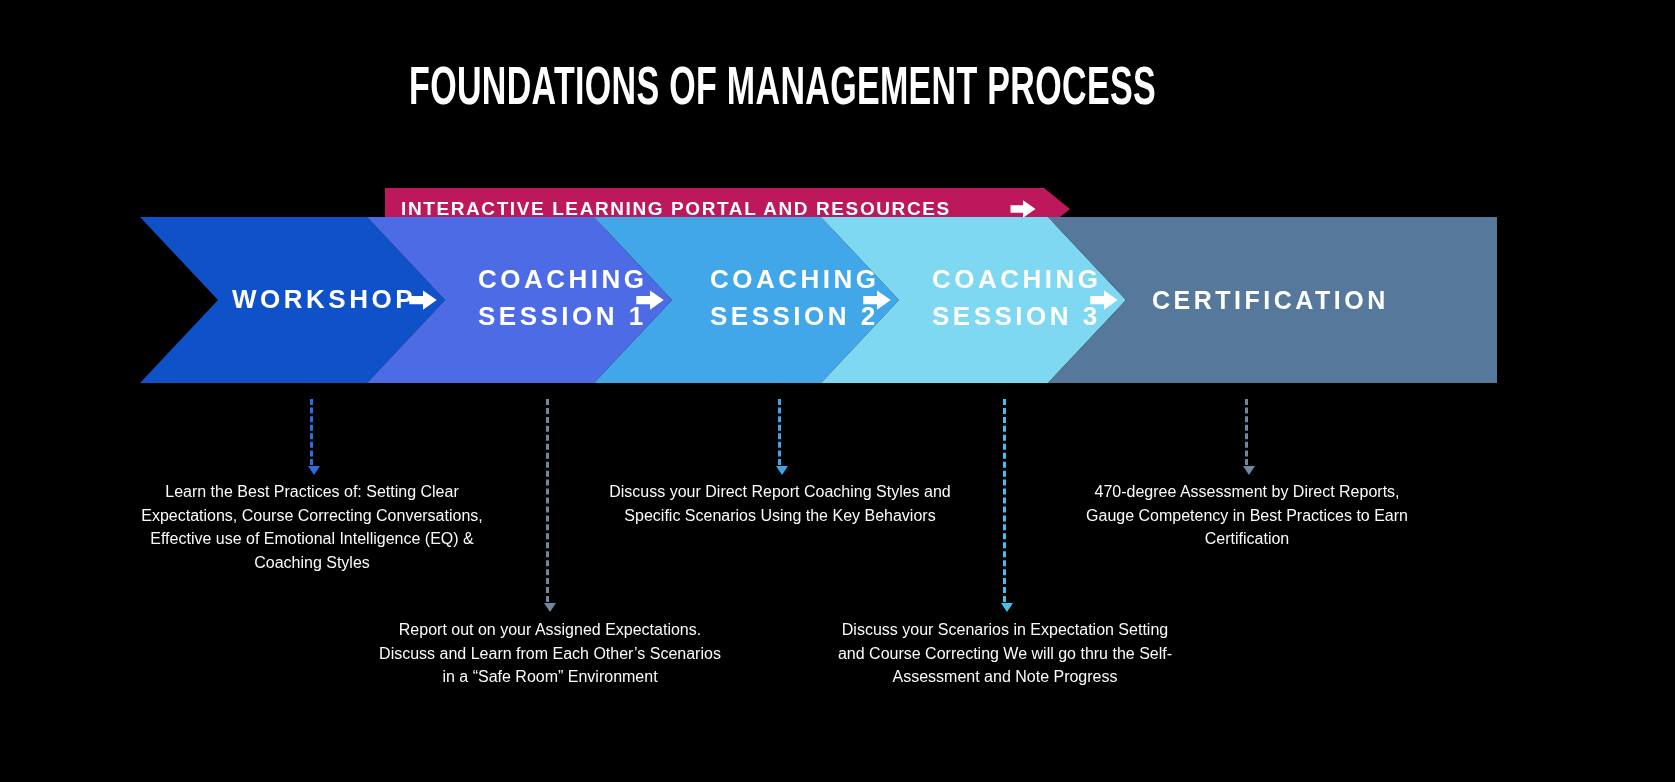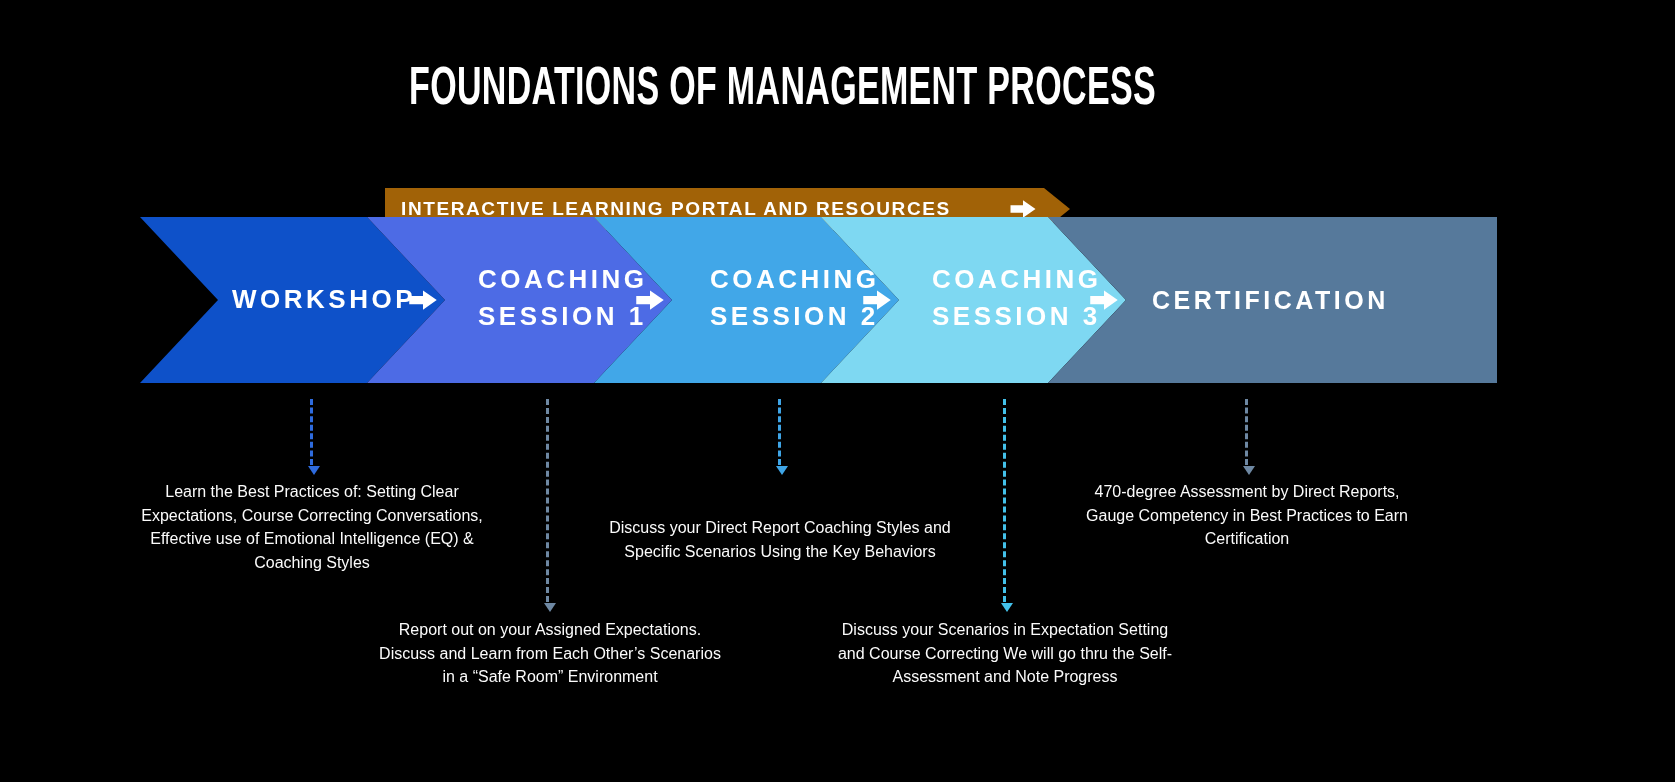--- a/index.html
+++ b/index.html
@@ -74,32 +74,32 @@
   .conn-s4 { left:1245px; top:399px; height:66px; }
 
   
   .note {
     position:absolute; transform:translateX(-50%);
     text-align:center; font-size:16px; line-height:23.5px;
     white-space:pre-line; color:#fbfbfb;
   }
   .note-s0 { left:312px;  top:480px; width:440px; }
   .note-s1 { left:550px;  top:618px; width:460px; }
-  .note-s2 { left:780px;  top:480px; width:470px;margin-top:36px; }
+  .note-s2 { left:780px;  top:480px; width:470px; }
   .note-s3 { left:1005px; top:618px; width:470px; }
   .note-s4 { left:1247px; top:480px; width:440px; }
 </style>
 </head>
 <body>
 
 <div class="canvas">
 
   <h1 class="title">FOUNDATIONS OF MANAGEMENT PROCESS</h1>
 
-  <div class="portal-banner" style="background-color: #a16207;">
+  <div class="portal-banner" style="background-color: #be185d;">
     <span class="portal-label">INTERACTIVE  LEARNING PORTAL AND RESOURCES</span>
     <svg class="arrow-icon portal-arrow" viewBox="0 0 20 16" aria-hidden="true">
       <path d="M0 5h10V1l10 7-10 7v-4H0z" fill="#fff"></path>
     </svg>
   </div>
 
   <div class="flow">
     <div class="stage stage-mid stage-s0" style="background-color: rgb(14, 81, 201);"></div>
     <div class="stage stage-mid stage-s1" style="background-color: rgb(77, 107, 229);"></div>
     <div class="stage stage-mid stage-s2" style="background-color: rgb(65, 167, 232);"></div>

